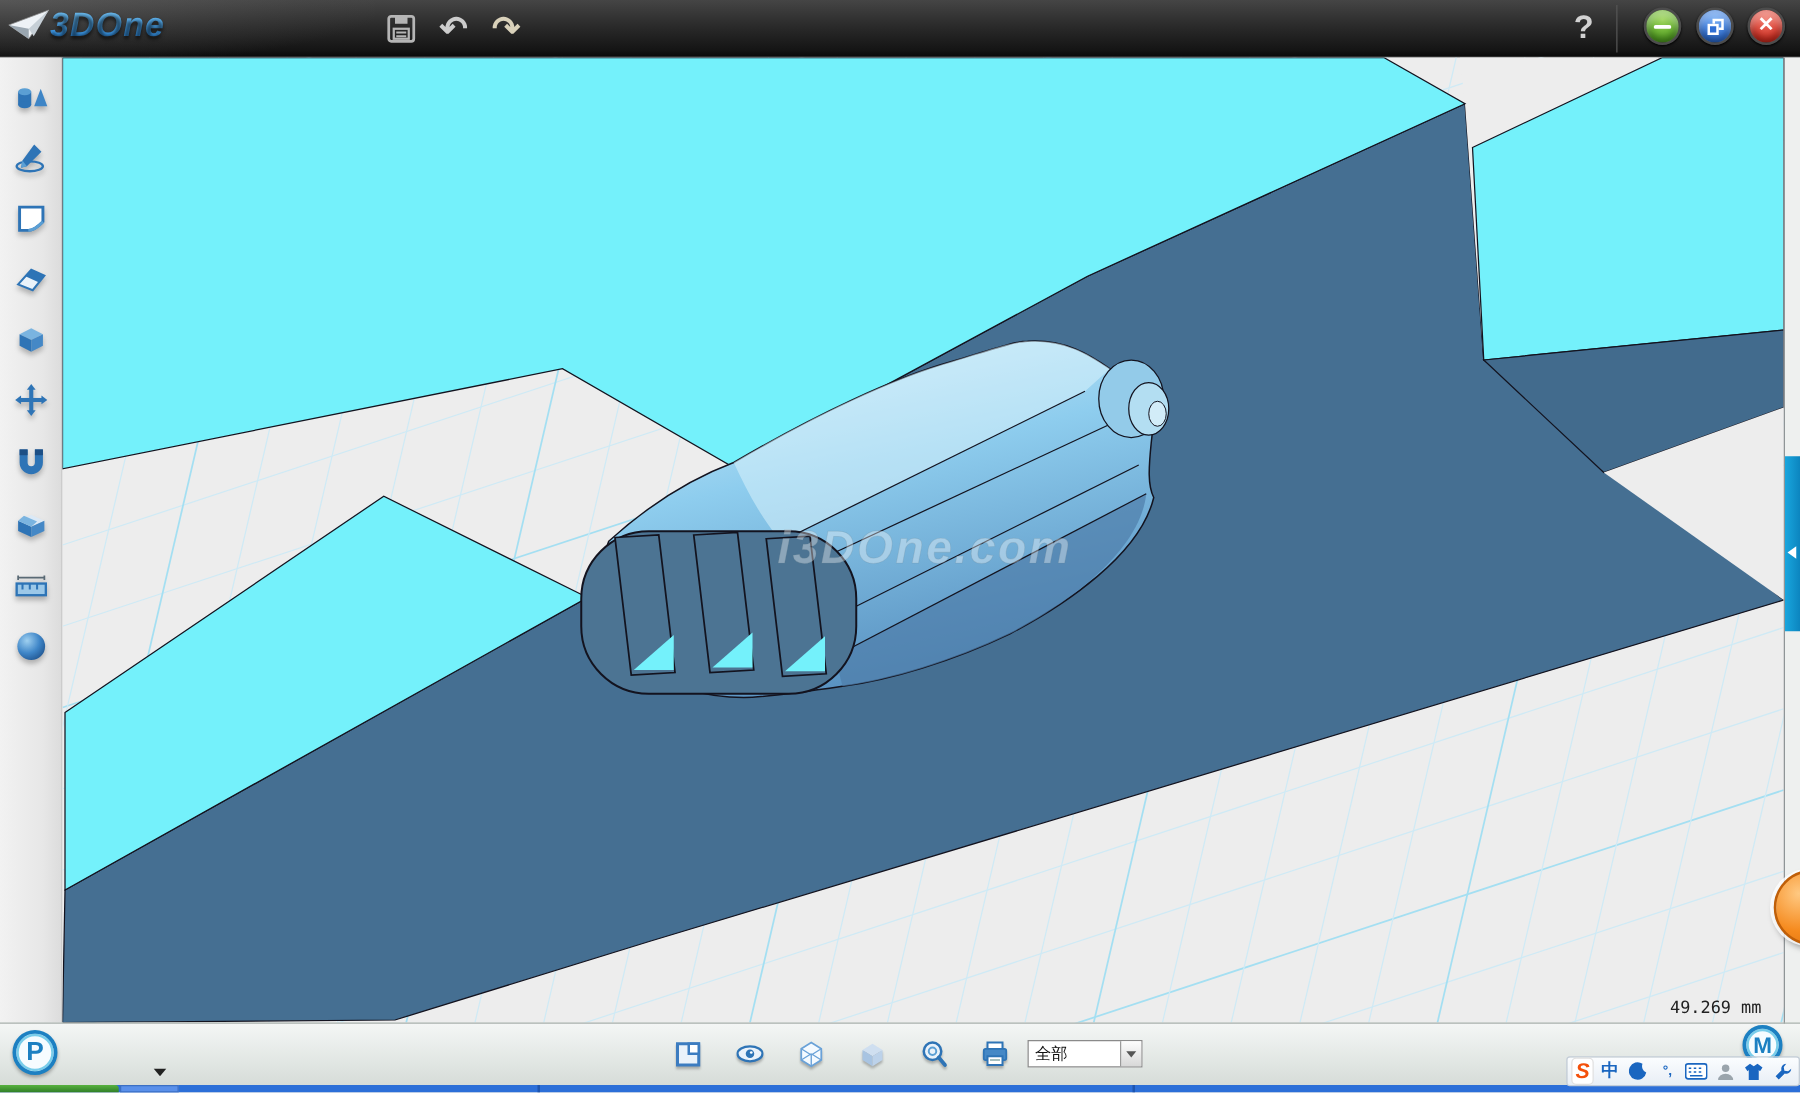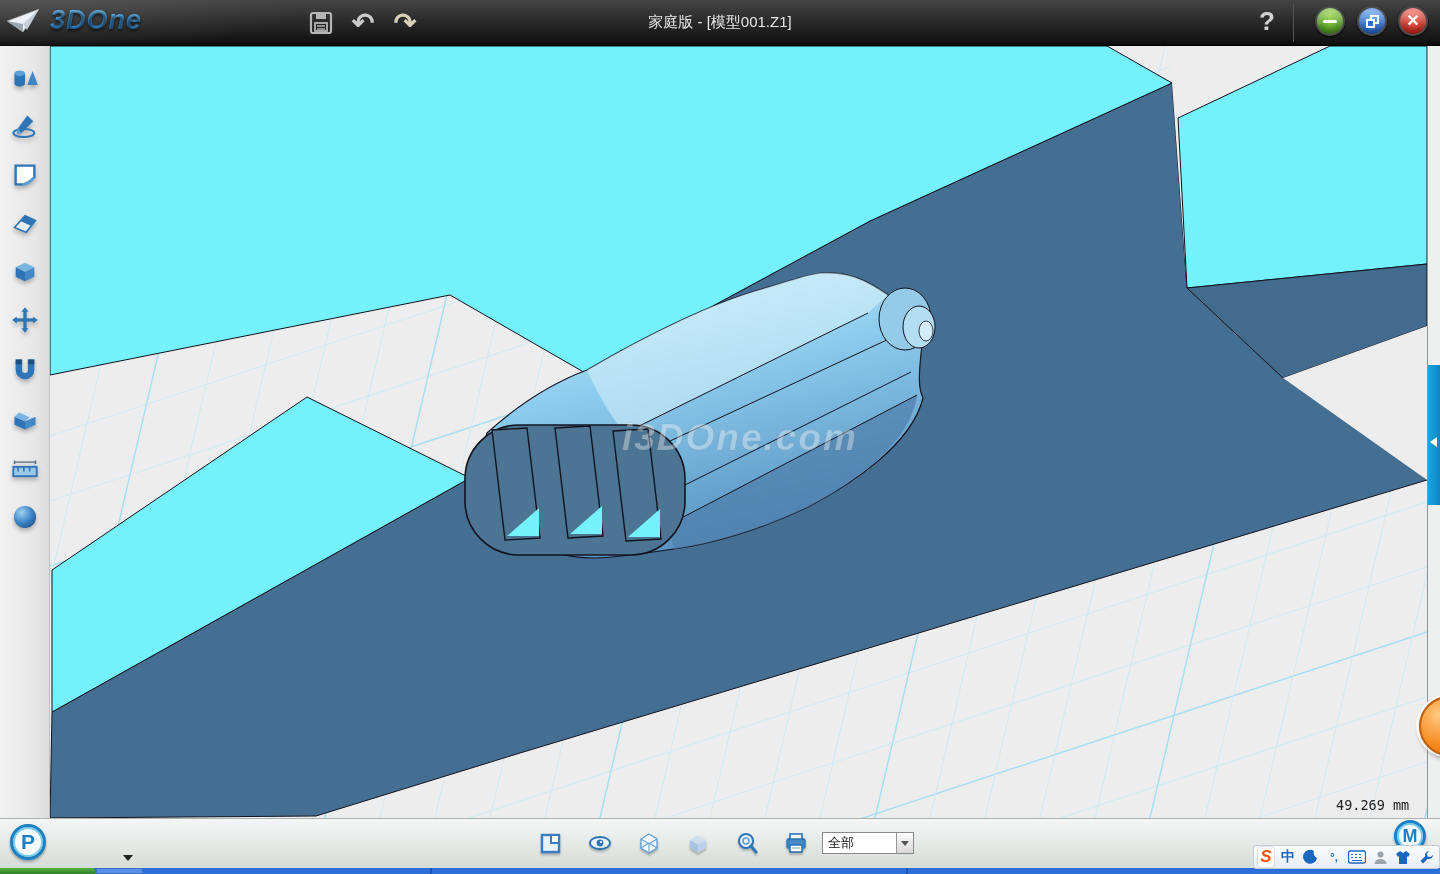--- a/index.html
+++ b/index.html
@@ -6,21 +6,21 @@
   html,body { width:1440px; height:874px; overflow:hidden; }
   body { font-family:"Liberation Sans", sans-serif; position:relative; background:#ededed; }
   #app { position:absolute; inset:0; width:1440px; height:874px; overflow:hidden; }
 
   
   .titlebar { position:absolute; left:0; top:0; width:1440px; height:46px;
     background:linear-gradient(#454545,#2b2b2b 45%,#141414 90%,#0a0a0a);
     border-bottom:1px solid #000; }
   .titlebar::before { content:""; position:absolute; left:0; top:0; width:300px; height:46px;
     background:radial-gradient(140% 160% at 0% 0%, rgba(120,120,120,.35), rgba(80,80,80,.15) 60%, transparent 75%); }
-  .logo { position:absolute; left:6px; top:5px; display:flex; align-items:center; gap:10px; }
+  .logo { position:absolute; left:6px; top:5px; display:flex; align-items:flex-start; gap:0; }
   .logo-text { font-size:27px; font-weight:bold; font-style:italic; letter-spacing:1px;
     background:linear-gradient(#7cc9f5,#1a7ad6); -webkit-background-clip:text; background-clip:text;
     color:#3aa2ee; -webkit-text-fill-color:transparent; text-shadow:0 2px 3px rgba(0,0,0,.6); }
   .tb-btn { position:absolute; top:8px; width:30px; height:30px; display:flex; align-items:center;
     justify-content:center; color:#c9c9c9; cursor:pointer; }
   .tb-undo { left:348px; font-size:27px; font-weight:bold; color:#cccccc; }
   .tb-redo { left:390px; font-size:27px; font-weight:bold; color:#d9d1ba; }
   .tb-save { left:306px; }
   .doc-title { position:absolute; left:0; right:0; top:13px; text-align:center; color:#e6e6e6;
     font-size:15px; pointer-events:none; }
@@ -118,21 +118,20 @@
       <svg width="24" height="24" viewBox="0 0 24 24">
         <rect x="2" y="2" width="20" height="20" rx="2" fill="none" stroke="#b5b5b5" stroke-width="2.2"></rect>
         <rect x="7" y="2" width="10" height="6" fill="#b5b5b5"></rect>
         <rect x="6" y="12" width="12" height="8" fill="none" stroke="#b5b5b5" stroke-width="1.8"></rect>
         <line x1="8" y1="15" x2="16" y2="15" stroke="#b5b5b5" stroke-width="1.5"></line>
         <line x1="8" y1="18" x2="16" y2="18" stroke="#b5b5b5" stroke-width="1.5"></line>
       </svg>
     </div>
     <div class="tb-btn tb-undo">↶</div>
     <div class="tb-btn tb-redo">↷</div>
-    <div class="doc-title">家庭版 - [模型001.Z1]</div>
     <div class="help-btn">?</div>
     <div class="tb-sep"></div>
     <div class="winbtn win-min">
         <span></span>
       </div>
     <div class="winbtn win-max">
       <span class="restore-glyph">
           <i></i>
           <i></i>
         </span>

